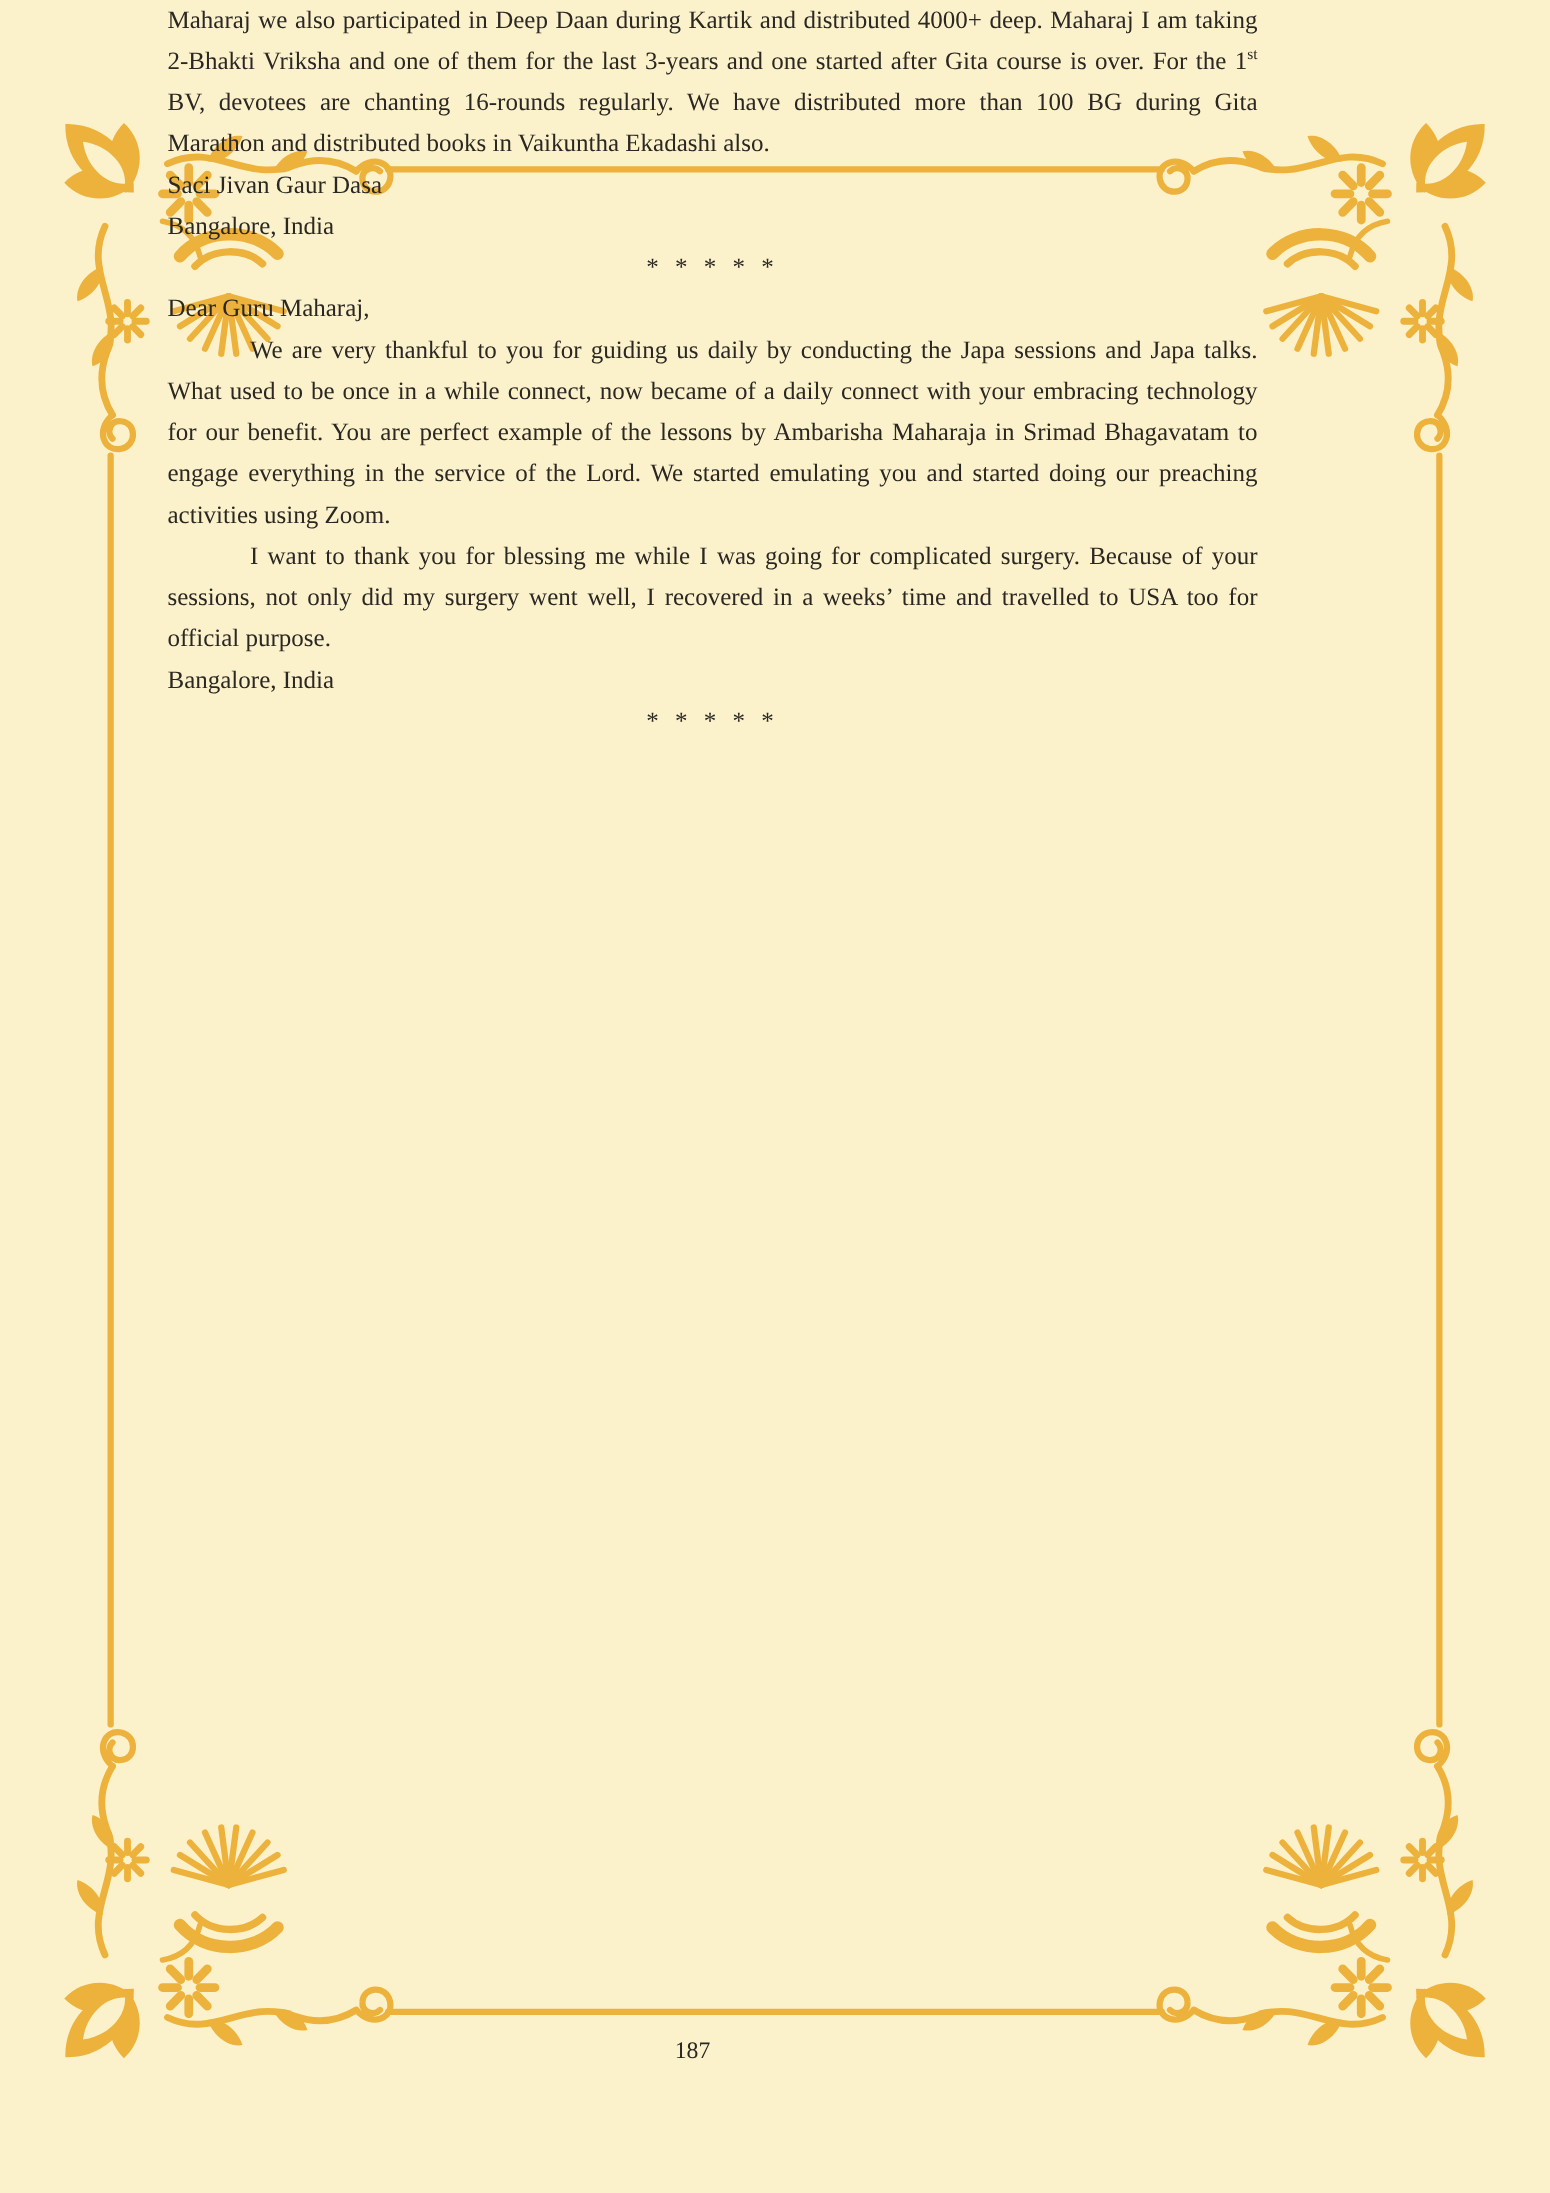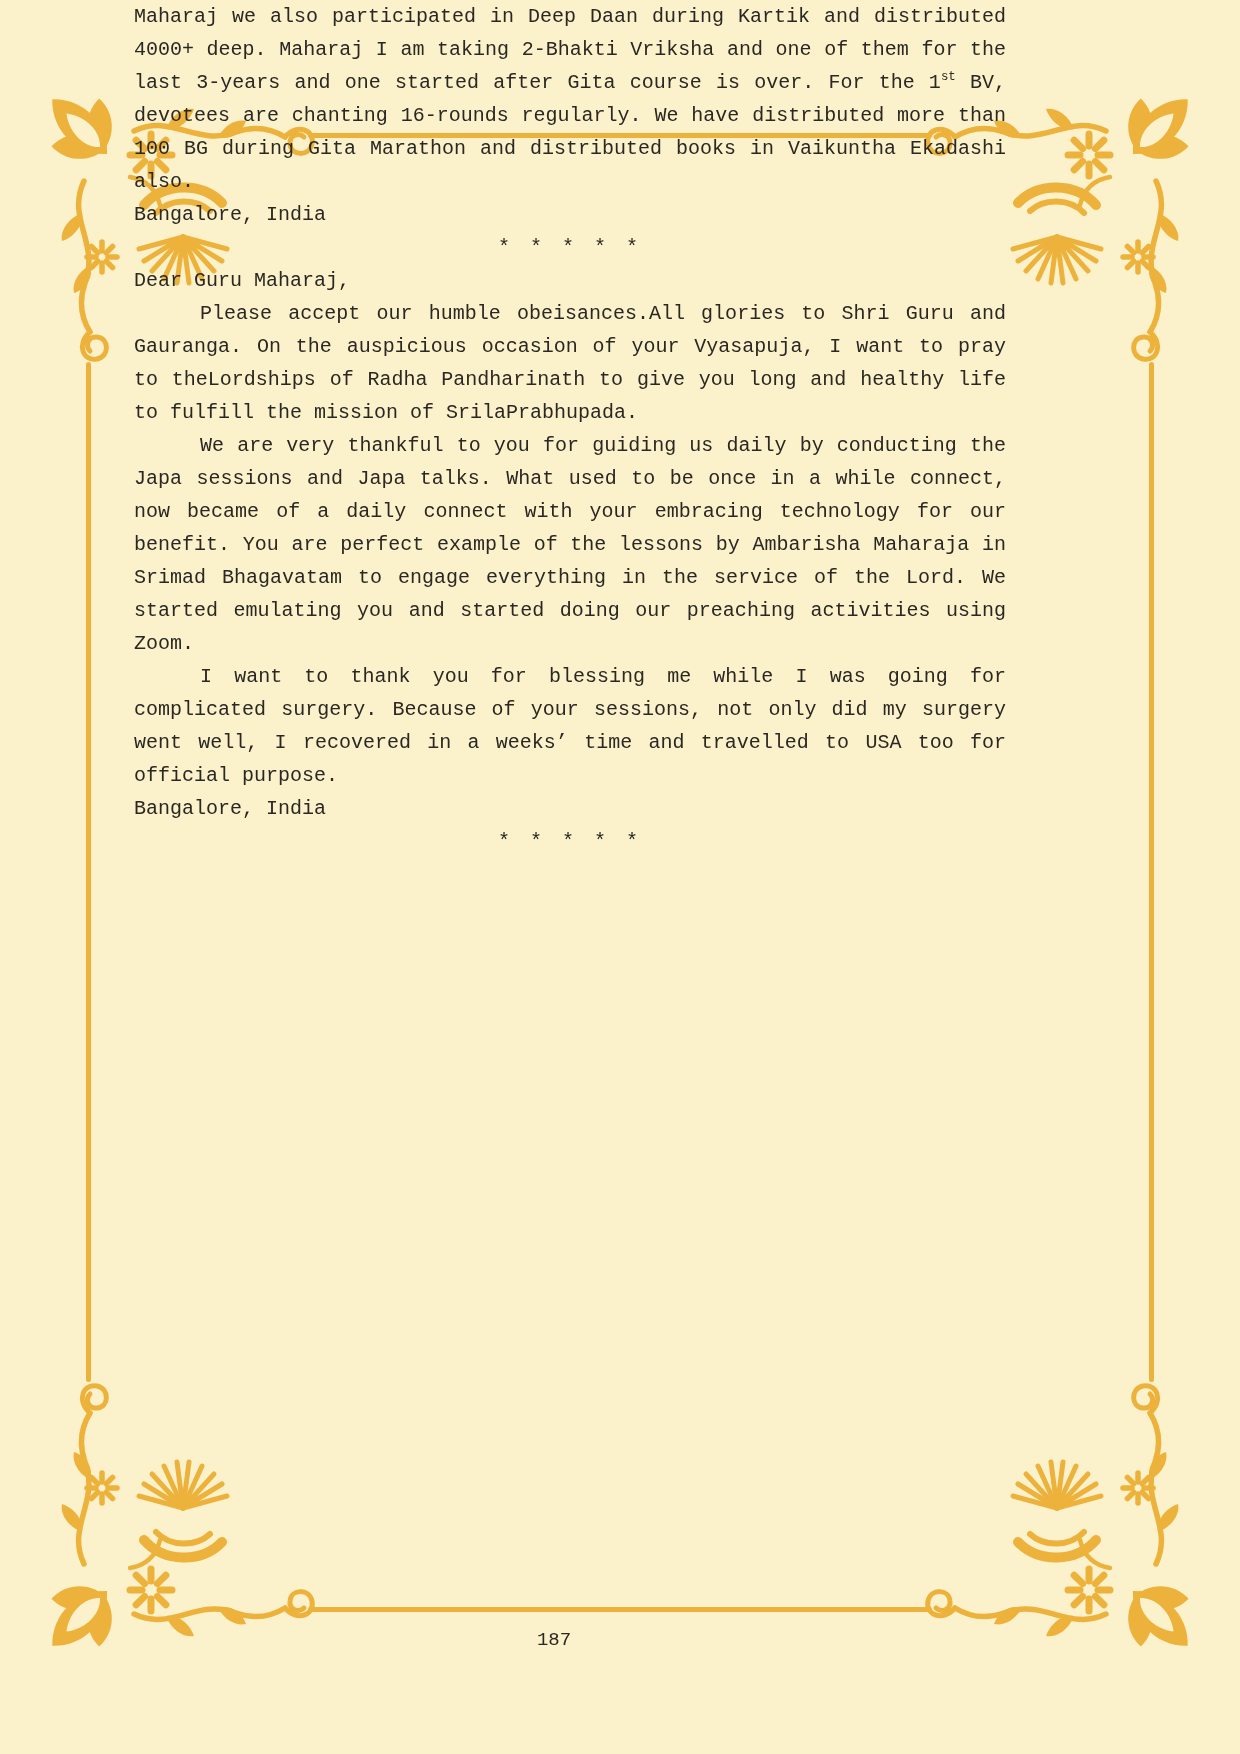--- a/index.html
+++ b/index.html
@@ -1,21 +1,21 @@
 <!DOCTYPE html>
 <html><head>
 <meta charset="utf-8">
 <style>
   html,body { margin:0; padding:0; background:#FBF2CC; }
   .page {
     position:relative;
     width:1240px; height:1754px;
     background:#FBF2CC;
     overflow:hidden;
-    font-family:Liberation Mono, monospace;
+    font-family:Liberation Serif, serif;
     color:#2B2722;
     border-radius:11px;
   }
   
   .orn { position:absolute; width:300px; height:300px; }
   .orn.tl { left:38px;  top:85px; }
   .orn.tr { left:902px; top:85px;  transform:scaleX(-1); }
   .orn.bl { left:38px;  top:1360px; transform:scaleY(-1); }
   .orn.br { left:902px; top:1360px; transform:scale(-1,-1); }
   .bline { position:absolute; background:#EDB23B; border-radius:3px; }
@@ -142,27 +142,27 @@
   <div class="bline top"></div>
   <div class="bline bottom"></div>
   <div class="bline left"></div>
   <div class="bline right"></div>
 
   <div class="content">
 
     <p class="para1 just"><span>Maharaj we also participated in Deep Daan during Kartik and distributed 4000+ deep. Maharaj I am taking 2-Bhakti Vriksha and one of them for the last 3-years and one started after Gita course is over. For the 1</span><sup>st</sup><span> BV, devotees are chanting 16-rounds regularly.  We have distributed more than 100 BG during Gita Marathon and distributed books in Vaikuntha Ekadashi also.</span></p>
 
 
+    <p class="sig1">Saci Jivan Gaur Dasa</p>
     <p class="loc1">Bangalore, India</p>
 
     <p class="stars stars1">* * * * *</p>
 
     <p class="salutation">Dear Guru Maharaj,</p>
 
-    <p class="paraA just ind">Please accept our humble obeisances.All glories to Shri Guru and Gauranga. On the auspicious occasion of your Vyasapuja, I want to pray to theLordships of Radha Pandharinath to give you long and healthy life to fulfill the mission of SrilaPrabhupada.</p>
     <p class="paraB just ind">We are very thankful to you for guiding us daily by conducting the Japa sessions and Japa talks. What used to be once in a while connect, now became of a daily connect with your embracing technology for our benefit. You are perfect example of the lessons by Ambarisha Maharaja in Srimad Bhagavatam to engage everything in the service of the Lord. We started emulating you and started doing our preaching activities using Zoom.</p>
     <p class="paraC just ind">I want to thank you for blessing me while I was going for complicated surgery. Because of your sessions, not only did my surgery went well, I recovered in a weeks’ time and travelled to USA too for official purpose.</p>
 
 
     <p class="loc2">Bangalore, India</p>
 
     <p class="stars stars2">* * * * *</p>
   </div>
 
   <div class="pagenum">187</div>

